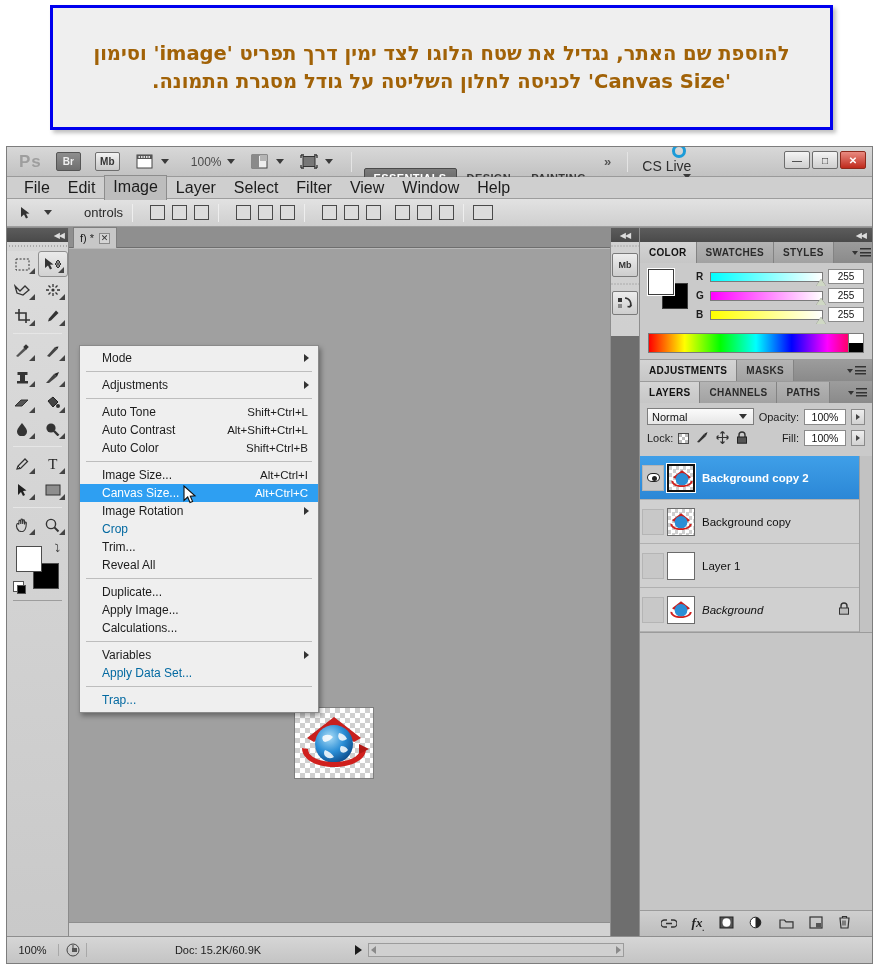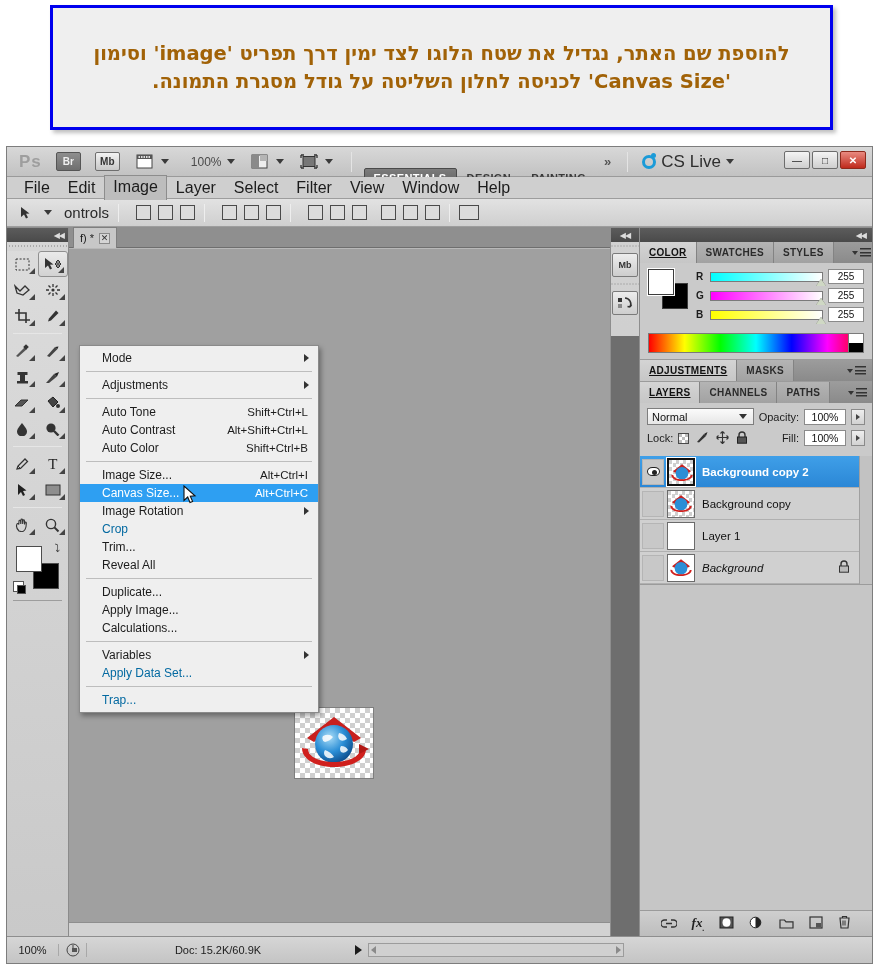--- a/index.html
+++ b/index.html
@@ -73,21 +73,21 @@
     font-size: 11px; font-weight: bold; color: #3a3a3a;
     padding: 4px 10px; letter-spacing: 0.4px; margin-top: 32px;
   }
   .ws-tab.active {
     background: linear-gradient(#7c7c7c, #5e5e5e);
     color: #ffffff; border: 1px solid #4a4a4a; border-radius: 2px;
     padding: 3px 9px;
   }
   .chev2 { font-size: 13px; color: #555; font-weight: bold; margin-left: 8px; letter-spacing: -2px; }
 
-  .cslive { display: flex; align-items: center; margin-left: 14px; font-size: 17px; color: #2e2e2e; }
+  .cslive { display: flex; align-items: flex-end; margin-left: 14px; font-size: 14px; color: #2e2e2e; flex-direction: column; }
   .cs-ring {
     width: 14px; height: 14px; border-radius: 50%;
     border: 3px solid #1b9bd8; margin-right: 5px; position: relative;
   }
   .cs-ring:after { content: ""; position: absolute; right: -3px; top: -5px; width: 5px; height: 5px;
     background: #1b9bd8; border-radius: 50%; }
 
   .winbtns { position: absolute; right: 6px; top: 4px; display: flex; }
   .winbtn {
     width: 26px; height: 18px; margin-left: 2px;
@@ -112,21 +112,21 @@
   }
 
   
   .options-bar {
     position: relative; height: 28px;
     background: linear-gradient(#e2e2e2, #cfcfcf);
     border-bottom: 1px solid #9d9d9d;
     display: flex; align-items: center; padding-left: 12px;
   }
   .move-tool-chip { display: flex; align-items: center; gap: 4px; margin-right: 12px; }
-  .opt-text { font-size: 15px; color: #2a2a2a; }
+  .opt-text { font-size: 13px; color: #2a2a2a; margin-left: 20px; }
   .align-group { display: flex; align-items: center; gap: 7px; margin-left: 8px; }
   .align-ico { width: 15px; height: 15px; border: 1px solid #4a4a4a; background: #dcdcdc; position: relative; }
   .opt-sep { width: 1px; height: 18px; background: #a5a5a5; margin: 0 9px; border-right: 1px solid #eee; }
 
   
   .doc-tabstrip {
     position: relative; height: 21px; background: #8f8f8f;
     border-bottom: 1px solid #6e6e6e;
   }
   .doc-tab {
@@ -212,21 +212,21 @@
   .dock-topbar span { color:#ddd; font-size:8px; letter-spacing:-1px;}
 
   .panel { border-bottom: 1px solid #9b9b9b; background: #cacaca; }
   .panel-tabs { display: flex; align-items: stretch; height: 21px; background: linear-gradient(#9c9c9c,#8a8a8a); position: relative; }
   .ptab {
     font-size: 10px; font-weight: bold; color: #2b2b2b; letter-spacing: .3px;
     padding: 0 9px; display: flex; align-items: center;
     background: linear-gradient(#b4b4b4,#a2a2a2);
     border-right: 1px solid #838383;
   }
-  .ptab.active { background: linear-gradient(#d4d4d4,#c6c6c6); color: #111; text-decoration: underline; }
+  .ptab.active { background: linear-gradient(#d4d4d4,#c6c6c6); color: #111; }
   .ptab.spacer { flex: 1; background: linear-gradient(#9c9c9c,#8a8a8a); border: none; }
   .pmenu { display:flex; align-items:center; padding-right:6px; }
   .pmenu-lines { display:inline-block; width:11px; height:9px;
     background: linear-gradient(#333,#333) 0 0/11px 1.5px no-repeat,
                 linear-gradient(#333,#333) 0 3.5px/11px 1.5px no-repeat,
                 linear-gradient(#333,#333) 0 7px/11px 1.5px no-repeat; }
   .pmenu-tri { width:0;height:0;border-left:3.5px solid transparent;border-right:3.5px solid transparent;border-top:4px solid #333; margin-right:2px;}
 
   
   .color-body { padding: 6px 8px 4px 8px; display: flex; gap: 8px; }
@@ -259,21 +259,21 @@
   .lc-label { font-size: 11px; color:#1c1c1c; }
   .lc-val { width: 42px; height: 16px; background:#fff; border:1px solid #8a8a8a; font-size:10.5px; text-align:center; line-height:15px; color:#111;}
   .lc-step { width: 14px; height:16px; background: linear-gradient(#eee,#d2d2d2); border:1px solid #8a8a8a; display:flex;align-items:center;justify-content:center;}
   .lc-step .t { width:0;height:0;border-top:3px solid transparent;border-bottom:3px solid transparent;border-left:4px solid #444;}
   .lock-icons { display:flex; align-items:center; gap:7px; font-size:11px; color:#222;}
   .lock-box { width:11px;height:11px;border:1px solid #4a4a4a;
     background: repeating-conic-gradient(#ffffff 0% 25%, #bdbdbd 0% 50%) 0 0/6px 6px; }
 
   .layers-list { background: #d0d0d0; }
   .layer-row {
-    display:flex; align-items:center; height: 32px;
+    display:flex; align-items:center; height: 44px;
     border-bottom: 1px solid #b0b0b0; padding-left: 2px; position: relative;
   }
   .layer-row.selected { background: linear-gradient(#3f9fe8,#2b87d6); }
   .eye-cell { width: 22px; height: 26px; display:flex; align-items:center; justify-content:center;
     border: 1px solid #b5b5b5; background:#c8c8c8; margin-right: 3px;}
   .eye { width:13px; height:9px; border-radius:50%/60%; background:#fff; border:1.2px solid #222; position:relative;}
   .eye:after { content:""; position:absolute; left:4px; top:1.8px; width:5px;height:5px;border-radius:50%;background:#222;}
   .thumb {
     width: 28px; height: 28px; margin-right: 7px; border: 1px solid #6b6b6b;
     background: repeating-conic-gradient(#ffffff 0% 25%, #cfcfcf 0% 50%) 0 0/7px 7px;

